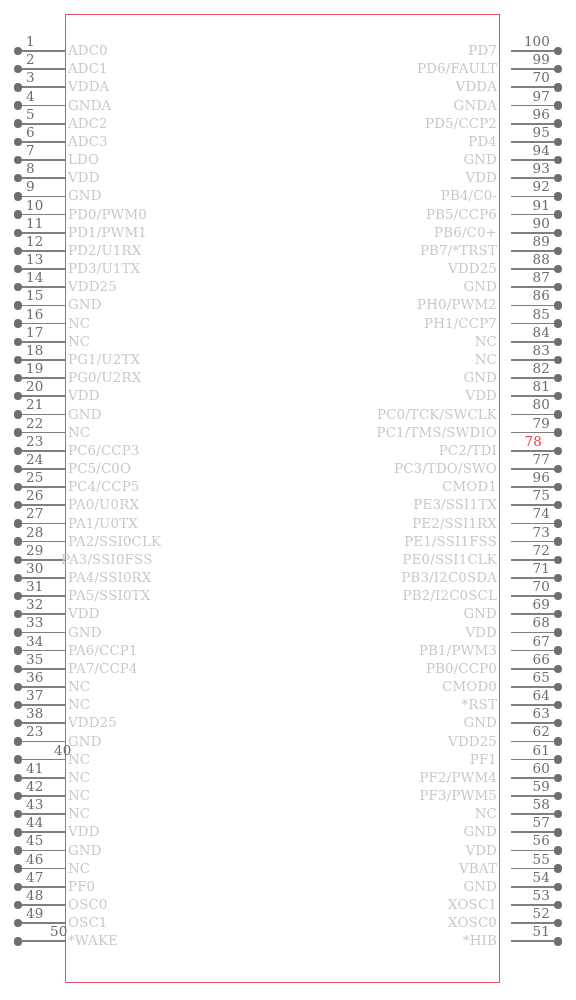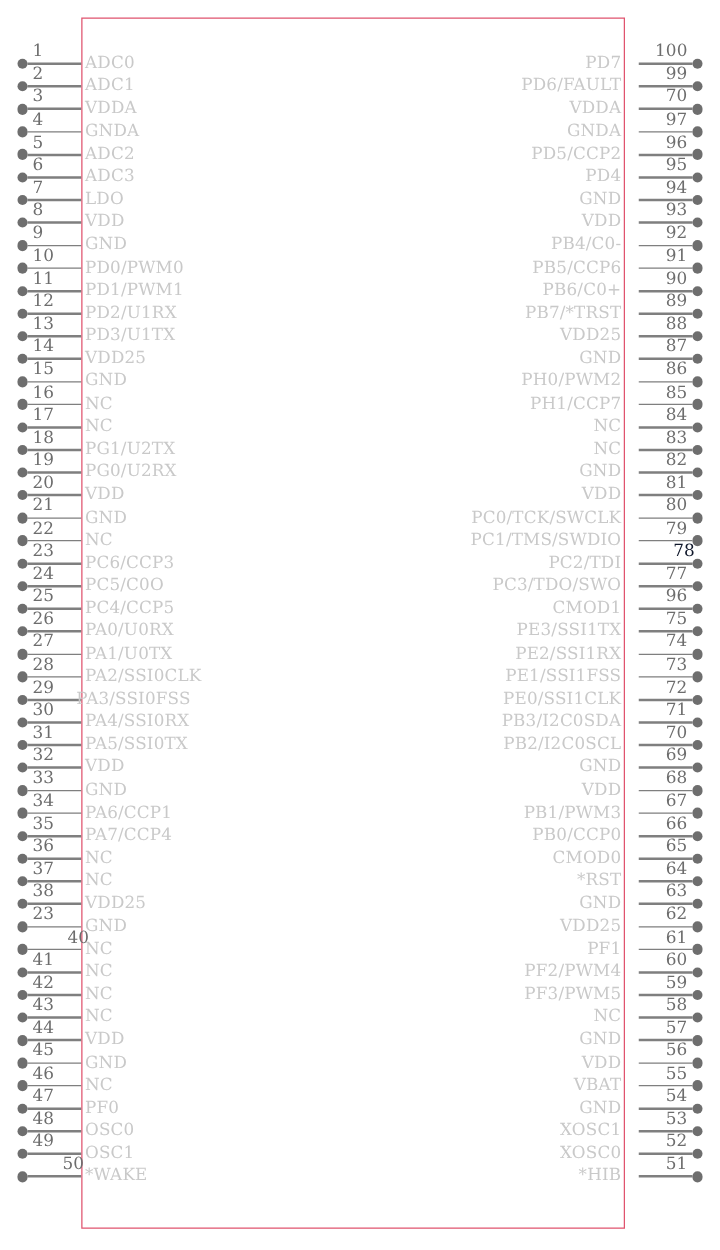--- a/index.html
+++ b/index.html
@@ -502,21 +502,21 @@
       </div>
       <div class="pin side-right" style="top: 432.57px; left: 0px; width: 576px;">
         <div class="wire" style="background: rgb(127, 127, 127); width: 43px; right: 22px;"></div>
         <div class="term" style="background: rgb(110, 110, 110);"></div>
         <div class="pnum" style="color: rgb(109, 109, 109); right: 26px; left: auto;">79</div>
         <div class="plabel" style="color: rgb(201, 201, 201); right: 79px;">PC1/TMS/SWDIO</div>
       </div>
       <div class="pin side-right" style="top: 450.74px; left: 0px; width: 576px;">
         <div class="wire" style="background: rgb(127, 127, 127); width: 43px; right: 22px;"></div>
         <div class="term" style="background: rgb(110, 110, 110);"></div>
-        <div class="pnum" style="color: #0f172a; right: 20px; left: auto;">78</div>
+        <div class="pnum" style="color: #ef4444; right: 34px; left: auto;">78</div>
         <div class="plabel" style="color: rgb(201, 201, 201); right: 79px;">PC2/TDI</div>
       </div>
       <div class="pin side-right" style="top: 468.91px; left: 0px; width: 576px;">
         <div class="wire" style="background: rgb(127, 127, 127); width: 43px; right: 22px;"></div>
         <div class="term" style="background: rgb(110, 110, 110);"></div>
         <div class="pnum" style="color: rgb(109, 109, 109); right: 26px; left: auto;">77</div>
         <div class="plabel" style="color: rgb(201, 201, 201); right: 79px;">PC3/TDO/SWO</div>
       </div>
       <div class="pin side-right" style="top: 487.08px; left: 0px; width: 576px;">
         <div class="wire" style="background: rgb(127, 127, 127); width: 43px; right: 22px;"></div>

